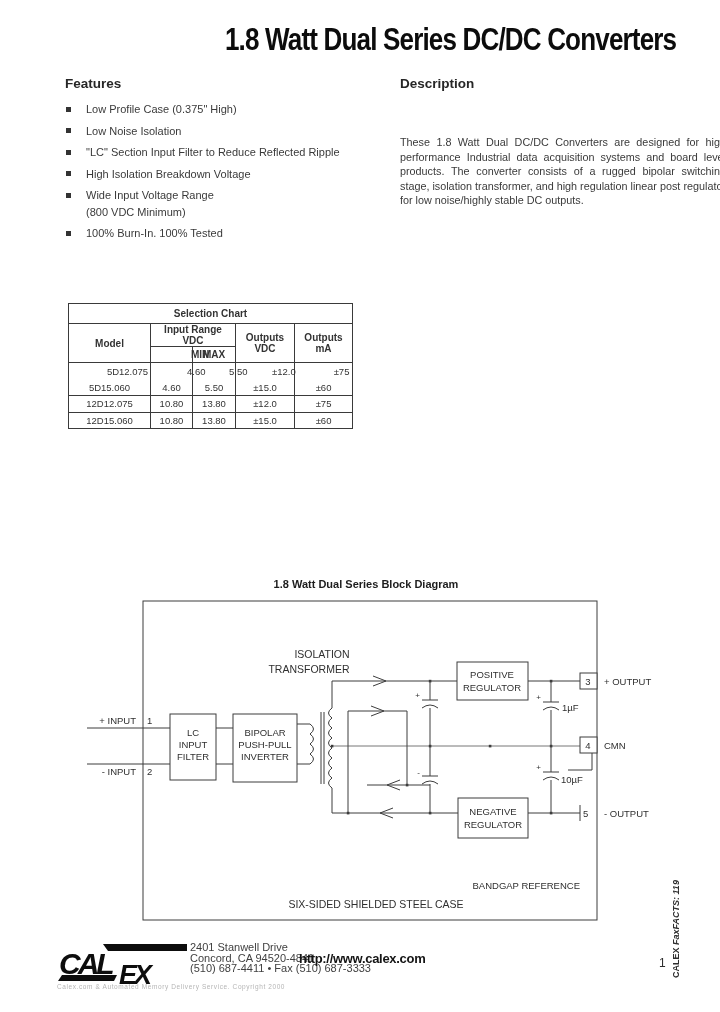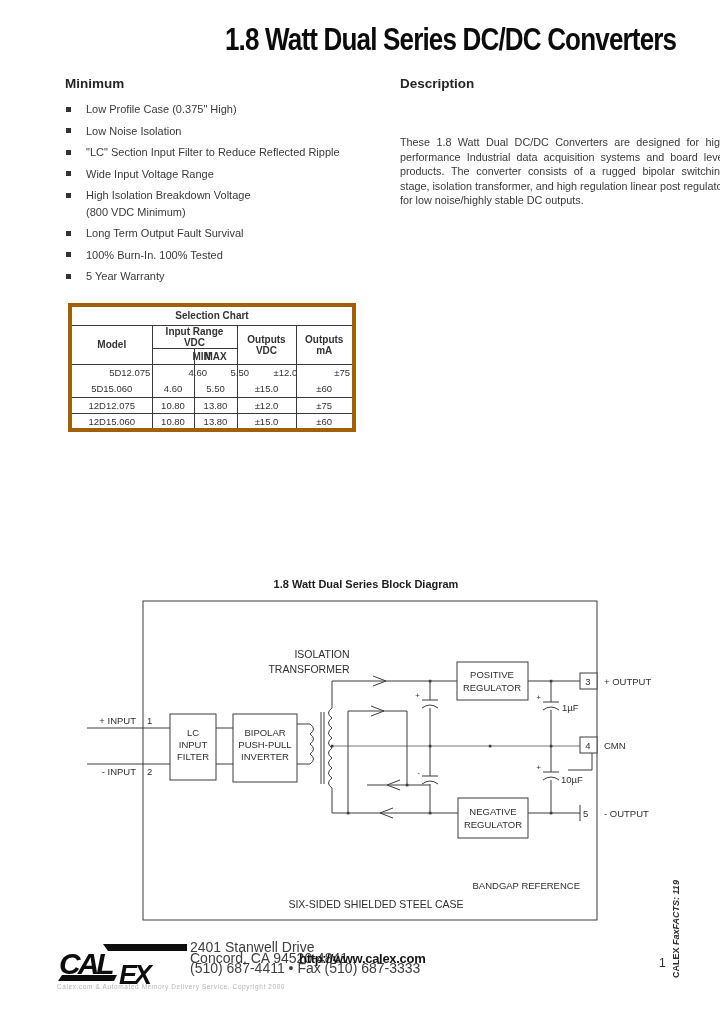--- a/index.html
+++ b/index.html
@@ -22,21 +22,21 @@
   .feat-list li { position:relative; padding-left:21px; font-size:11px; line-height:13px; margin-bottom:8.5px; color:#3a3a3a; }
   .feat-list li.cont { margin-top:-5px; margin-bottom:8.5px; }
   .blt { position:absolute; left:1px; top:3.5px; width:5px; height:5px; background:#333; }
 
   
   .description { position:absolute; left:400px; top:76px; width:326px; }
   .description p { font-size:10.8px; line-height:14.6px; text-align:justify; color:#3a3a3a;margin-top:44px; }
 
   
   .sel-table-wrap { position:absolute; left:68px; top:303px; }
-  table.sel { border-collapse:collapse; border:4px solid #a16207; table-layout:fixed; width:284px; }
+  table.sel { border-collapse:collapse; border:1px solid #a16207; table-layout:fixed; width:284px; }
   table.sel th, table.sel td { border:1px solid #3a3a3a; text-align:center; vertical-align:middle; color:#333; }
   th.chart-title { font-size:12.5px; font-weight:bold; height:20px; color:#222; }
   table.sel th { font-size:10px; font-weight:bold; }
   table.sel td { font-size:9.5px; height:16.5px; }
   .hline { line-height:11px; }
   tr.no-div-bottom td { border-bottom:none;padding-left:36px; }
   tr.no-div-top td { border-top:none; }
   .col-model { width:82px; } .col-min { width:42px; } .col-max { width:43px; }
   .col-ovdc { width:59px; } .col-oma { width:58px; }
 
@@ -47,46 +47,44 @@
   .dthin { stroke:#4a4a4a; stroke-width:0.75; fill:none; }
   .dbox  { stroke:#3d3d3d; stroke-width:1; fill:#ffffff; }
   .ddot  { fill:#3d3d3d; stroke:none; }
   .dtxt  { fill:#2f2f2f; font-family:"Liberation Sans", sans-serif; font-size:9.5px; }
   .dtxt-s{ fill:#2f2f2f; font-family:"Liberation Sans", sans-serif; font-size:8px; }
   .dtxt-m{ fill:#2f2f2f; font-family:"Liberation Sans", sans-serif; font-size:10.5px; }
   .dtitle{ fill:#1d1d1d; font-family:"Liberation Sans", sans-serif; font-size:11px; font-weight:bold; }
 
   
   .footer-logo { position:absolute; left:57px; top:941px; }
-  .footer-addr { position:absolute; left:190px; top:942px; font-size:14px; line-height:10.5px; color:#3f3f3f; }
+  .footer-addr { position:absolute; left:190px; top:942px; font-size:11px; line-height:10.5px; color:#3f3f3f; }
   .footer-url { position:absolute; left:299px; top:951px; font-size:13px; font-weight:bold; color:#141414; letter-spacing:-0.3px; }
   .fine-print { position:absolute; left:57px; top:983px; font-size:6.5px; color:#b5b5b5; letter-spacing:0.6px; }
   .side-text { position:absolute; left:671px; top:978px; width:130px; transform:rotate(-90deg); transform-origin:0 0; font-size:9px; font-weight:bold; color:#2e2e2e; white-space:nowrap; }
   .side-text .it { font-style:italic; }
   .page-num { position:absolute; left:659px; top:956px; font-size:12px; color:#2e2e2e; }
 </style>
 </head>
 <body>
 
 <div class="page">
 
   <div class="doc-title">1.8 Watt Dual Series DC/DC Converters</div>
 
   <div class="features">
-    <div class="sec-heading">Minimum</div>
+    <div class="sec-heading">Features</div>
     <ul class="feat-list">
       <li><span class="blt"></span><span>Low Profile Case (0.375" High)</span></li>
       <li><span class="blt"></span><span>Low Noise Isolation</span></li>
       <li><span class="blt"></span><span>"LC" Section Input Filter to Reduce Reflected Ripple</span></li>
+      <li><span class="blt"></span><span>High Isolation Breakdown Voltage</span></li>
       <li><span class="blt"></span><span>Wide Input Voltage Range</span></li>
-      <li><span class="blt"></span><span>High Isolation Breakdown Voltage</span></li>
       <li class="cont"><span>(800 VDC Minimum)</span></li>
-      <li><span class="blt"></span><span>Long Term Output Fault Survival</span></li>
       <li><span class="blt"></span><span>100% Burn-In. 100% Tested</span></li>
-      <li><span class="blt"></span><span>5 Year Warranty</span></li>
     </ul>
   </div>
 
   <div class="description">
     <div class="sec-heading">Description</div>
     <p>These 1.8 Watt Dual DC/DC Converters are designed for high performance Industrial data acquisition systems and board level products.  The converter consists of a rugged bipolar switching stage, isolation transformer, and high regulation linear post regulator for low noise/highly stable DC outputs.</p>
   </div>
 
   <div class="sel-table-wrap">
     <table class="sel">

